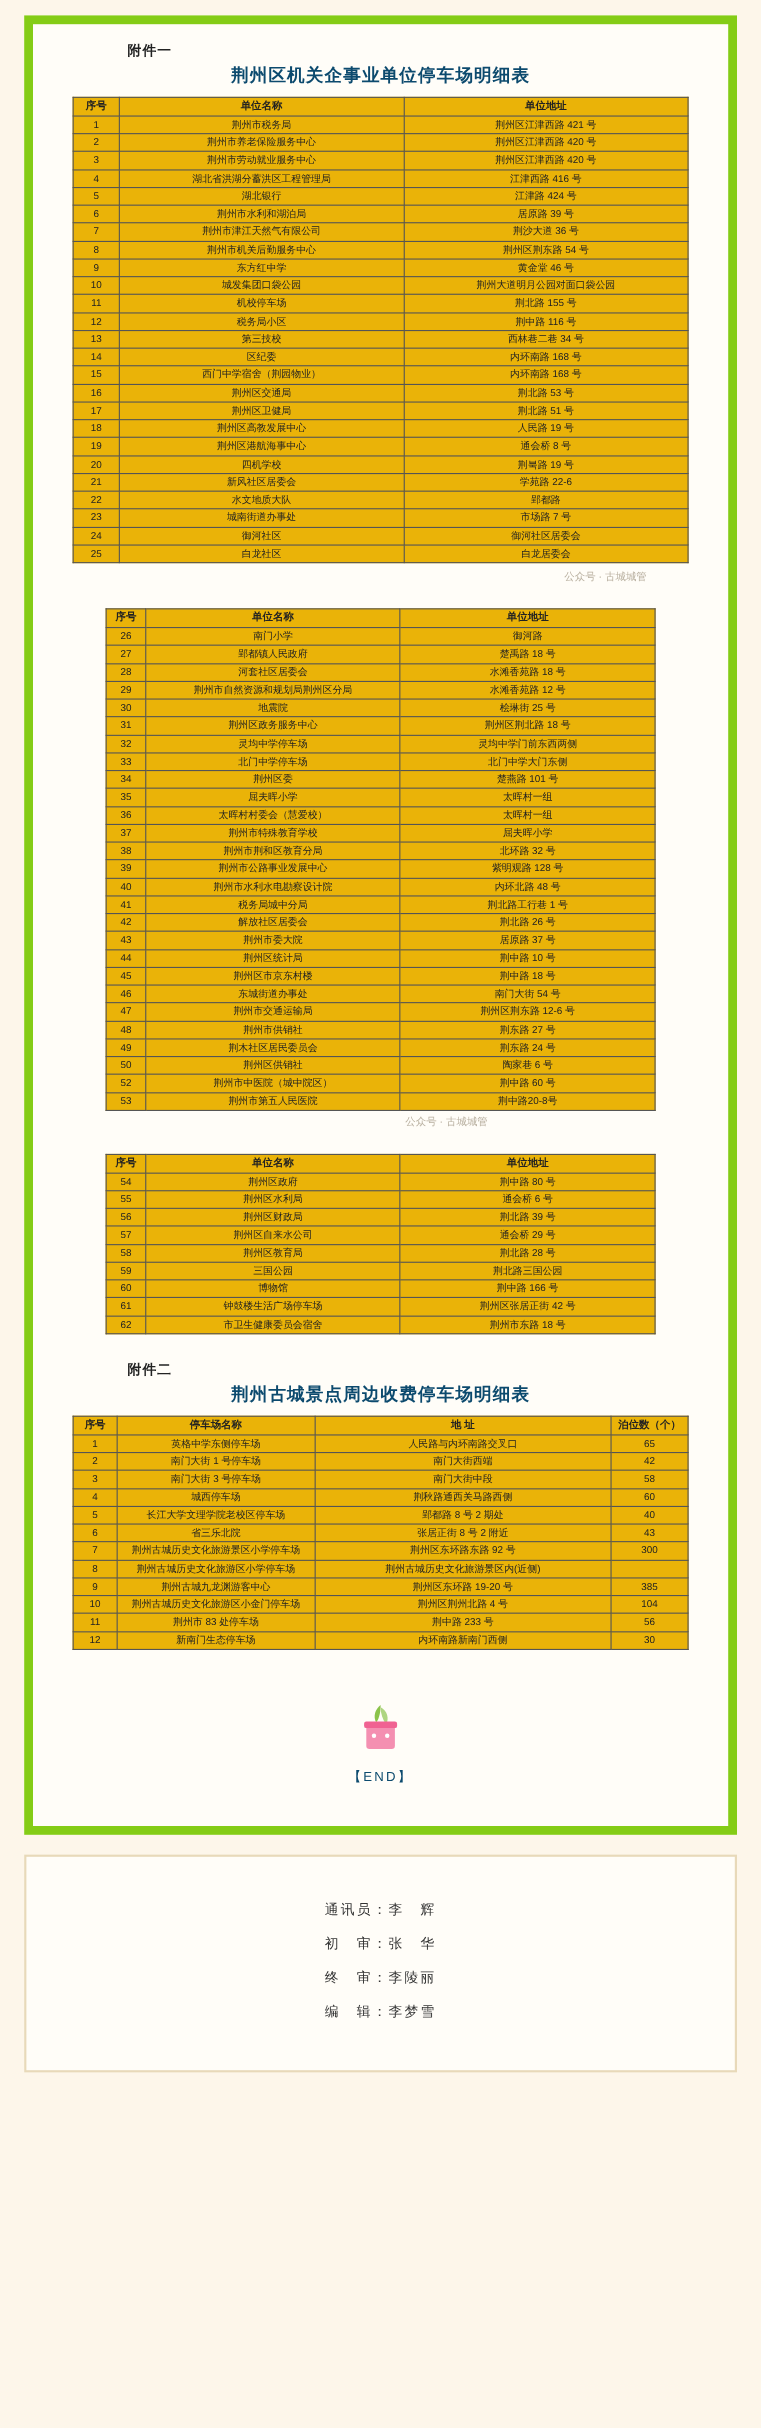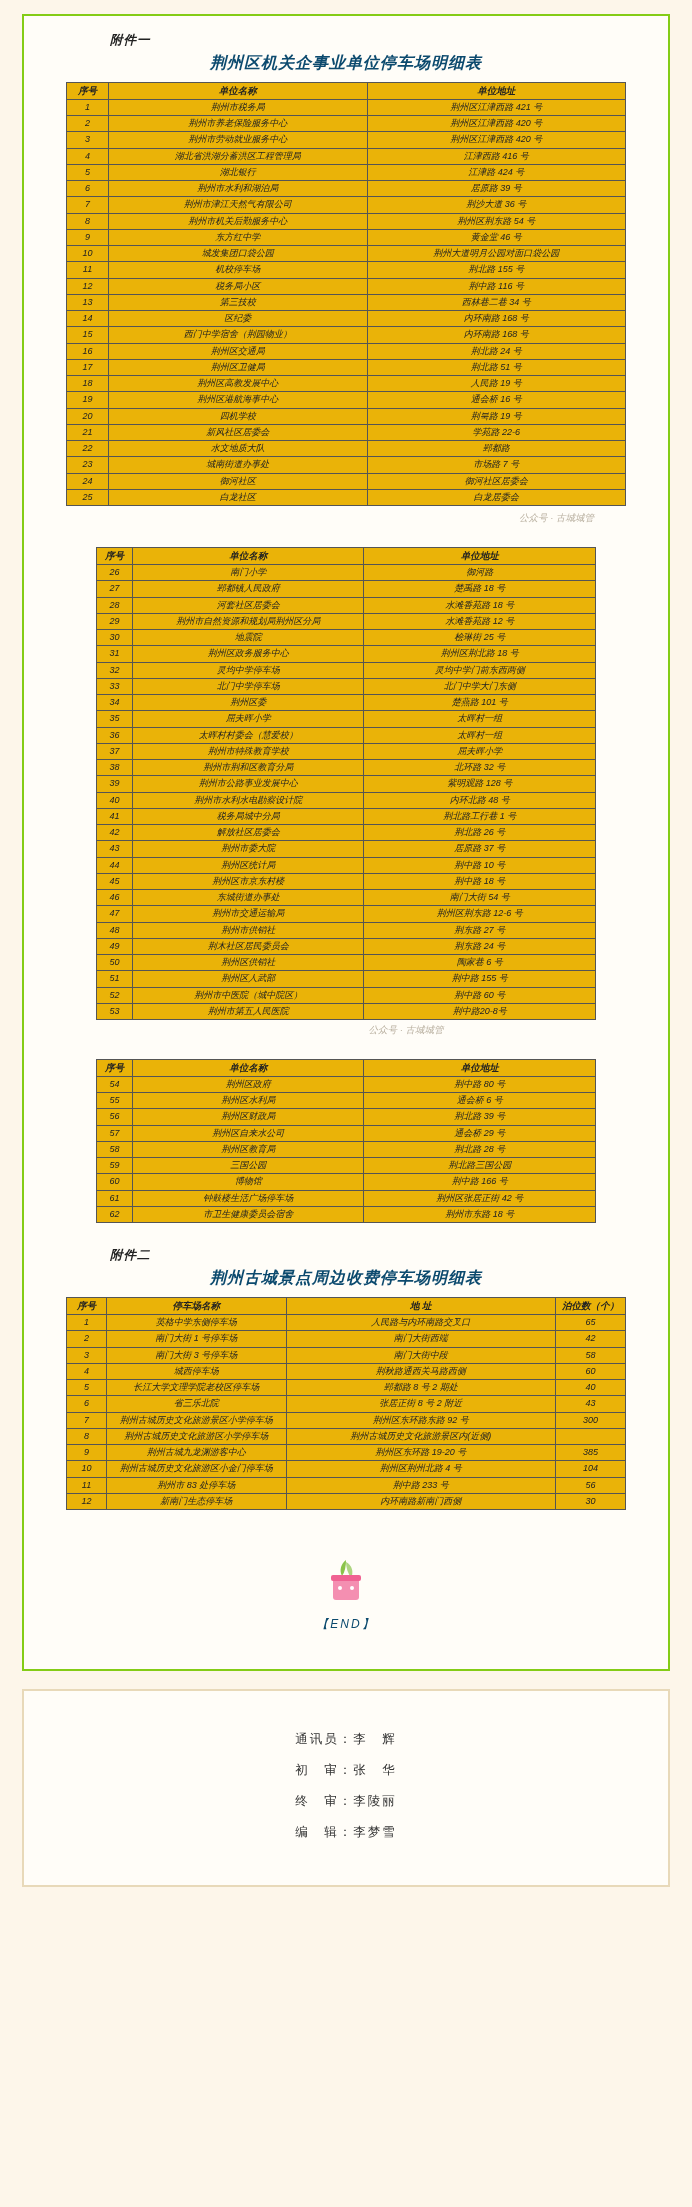--- a/index.html
+++ b/index.html
@@ -12,24 +12,23 @@
   }
   .page {
     width: 692px;
     min-height: 2207px;
     background: #fdf6ea;
     padding: 0;
     position: relative;
   }
   .frame {
     margin: 14px 22px;
-    border: 2px solid #84cc16;
+    border: 8px solid #84cc16;
     background: #fffdf8;
     padding: 10px 14px 26px 14px;
-    font-style: italic;
   }
   .attach-label {
     font-size: 12.5px;
     font-weight: bold;
     color: #222;
     margin: 6px 0 2px 72px;
     letter-spacing: 1px;
   }
   .doc-title {
     text-align: center;
@@ -209,36 +208,36 @@
             <td>内环南路 168 号</td>
           </tr>
           <tr>
             <td>15</td>
             <td>西门中学宿舍（荆园物业）</td>
             <td>内环南路 168 号</td>
           </tr>
           <tr>
             <td>16</td>
             <td>荆州区交通局</td>
-            <td>荆北路 24 号</td>
+            <td>荆北路 53 号</td>
           </tr>
           <tr>
             <td>17</td>
             <td>荆州区卫健局</td>
             <td>荆北路 51 号</td>
           </tr>
           <tr>
             <td>18</td>
             <td>荆州区高教发展中心</td>
             <td>人民路 19 号</td>
           </tr>
           <tr>
             <td>19</td>
             <td>荆州区港航海事中心</td>
-            <td>通会桥 16 号</td>
+            <td>通会桥 8 号</td>
           </tr>
           <tr>
             <td>20</td>
             <td>四机学校</td>
             <td>荆북路 19 号</td>
           </tr>
           <tr>
             <td>21</td>
             <td>新风社区居委会</td>
             <td>学苑路 22-6</td>
@@ -395,25 +394,20 @@
             </tr>
             <tr>
               <td>49</td>
               <td>荆木社区居民委员会</td>
               <td>荆东路 24 号</td>
             </tr>
             <tr>
               <td>50</td>
               <td>荆州区供销社</td>
               <td>陶家巷 6 号</td>
-            </tr>
-            <tr>
-              <td>51</td>
-              <td>荆州区人武部</td>
-              <td>荆中路 155 号</td>
             </tr>
             <tr>
               <td>52</td>
               <td>荆州市中医院（城中院区）</td>
               <td>荆中路 60 号</td>
             </tr>
             <tr>
               <td>53</td>
               <td>荆州市第五人民医院</td>
               <td>荆中路20-8号</td>

